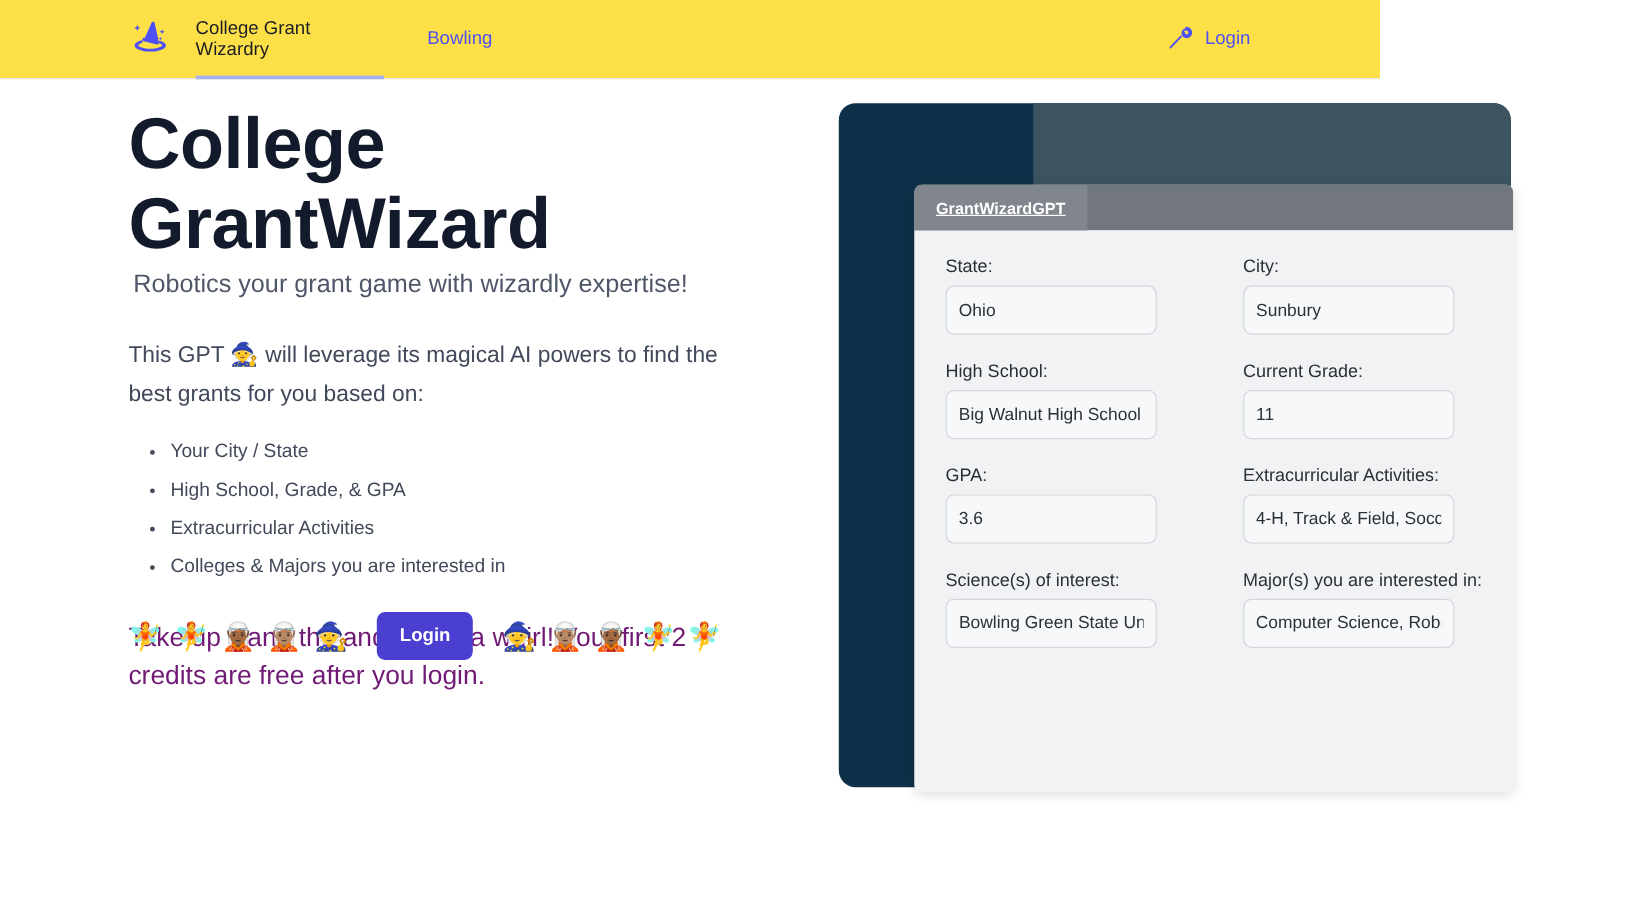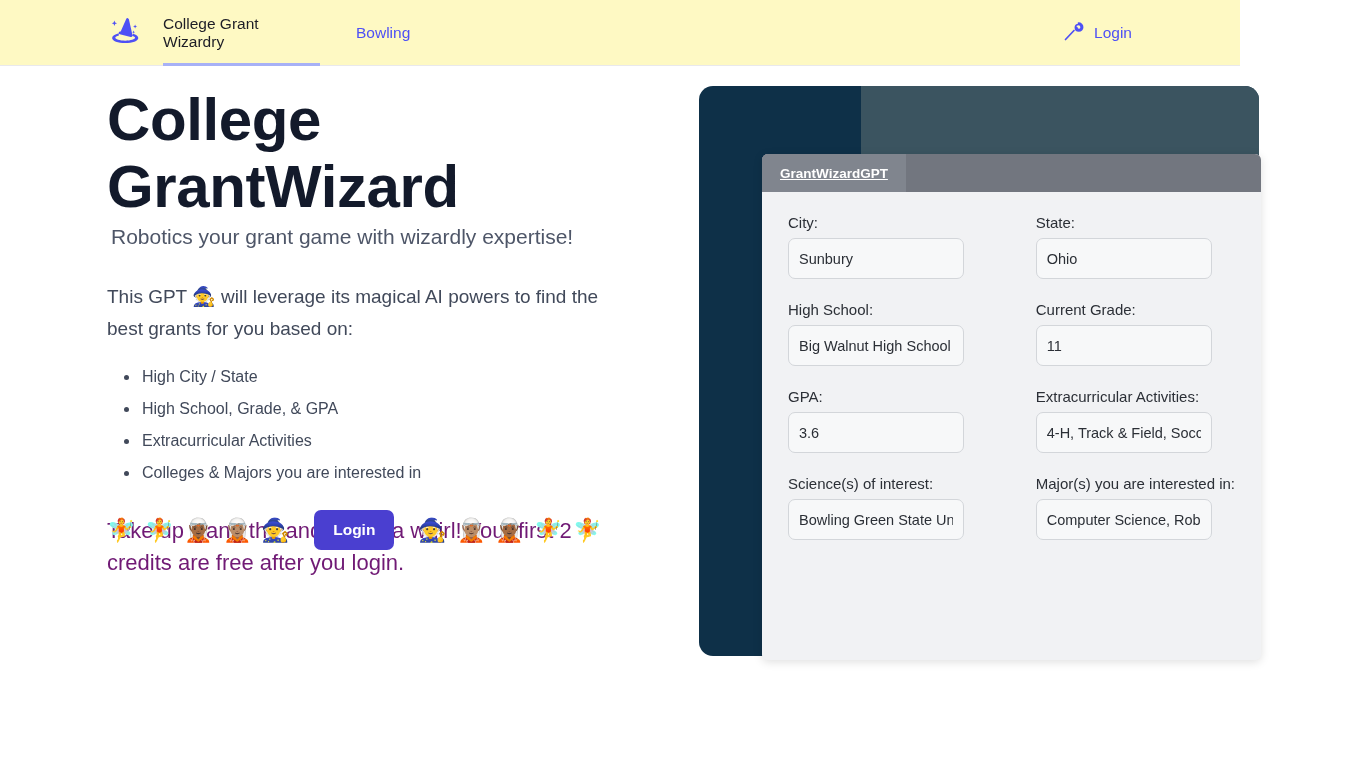--- a/index.html
+++ b/index.html
@@ -7,22 +7,22 @@
     margin: 0; padding: 0;
     width: 1366px; height: 768px;
     background: #ffffff;
     font-family: "Liberation Sans", sans-serif;
     overflow: hidden;
   }
 
   
   .navbar {
     position: absolute; top: 0; left: 0;
-    width: 1240px; height: 66px;
-    background: #fef9c3;
+    width: 1150px; height: 66px;
+    background: #fde047;
     border-bottom: 1px solid #e9e9ec;
     display: flex; align-items: center;
   }
   .brand-logo {
     position: absolute; left: 104px; top: 12px;
     width: 42px; height: 42px;
     display: flex; align-items: center; justify-content: center;
   }
   .nav-links {
     position: absolute; left: 163px; top: 0;
@@ -184,21 +184,21 @@
     </span>
     <span class="nav-login-label">Login</span>
   </a>
 </div>
 
 <div class="hero">
   <h1 class="hero-title">College GrantWizard</h1>
   <div class="hero-sub">Robotics your grant game with wizardly expertise!</div>
   <p class="hero-para">This GPT 🧙 will leverage its magical AI powers to find the best grants for you based on:</p>
   <ul class="hero-list">
-    <li>High City / State</li>
+    <li>Your City / State</li>
     <li>High School, Grade, &amp; GPA</li>
     <li>Extracurricular Activities</li>
     <li>Colleges &amp; Majors you are interested in</li>
   </ul>
   <p class="hero-para2">Take up wand the and give it a whirl! Your first 2 credits are free after you login.</p>
 </div>
 
 <div class="cta-row">
   <div class="emoji-group">
     <span class="emoji">🧚</span>
@@ -225,30 +225,30 @@
 
   <div class="app-window">
     <div class="tab-bar">
       <div class="tab">GrantWizardGPT</div>
     </div>
 
     <div class="form-area">
       <div class="form-grid">
 
         <div>
+          <label class="field-label">State:</label>
+          <input class="field-input" type="text" value="Ohio" style="">
+        </div>
+
+        <div>
           <label class="field-label">City:</label>
           <input class="field-input" type="text" value="Sunbury" style="">
         </div>
 
         <div>
-          <label class="field-label">State:</label>
-          <input class="field-input" type="text" value="Ohio" style="">
-        </div>
-
-        <div>
           <label class="field-label">High School:</label>
           <input class="field-input" type="text" value="Big Walnut High School" style="">
         </div>
 
         <div>
           <label class="field-label">Current Grade:</label>
           <input class="field-input" type="text" value="11" style="">
         </div>
 
         <div>

